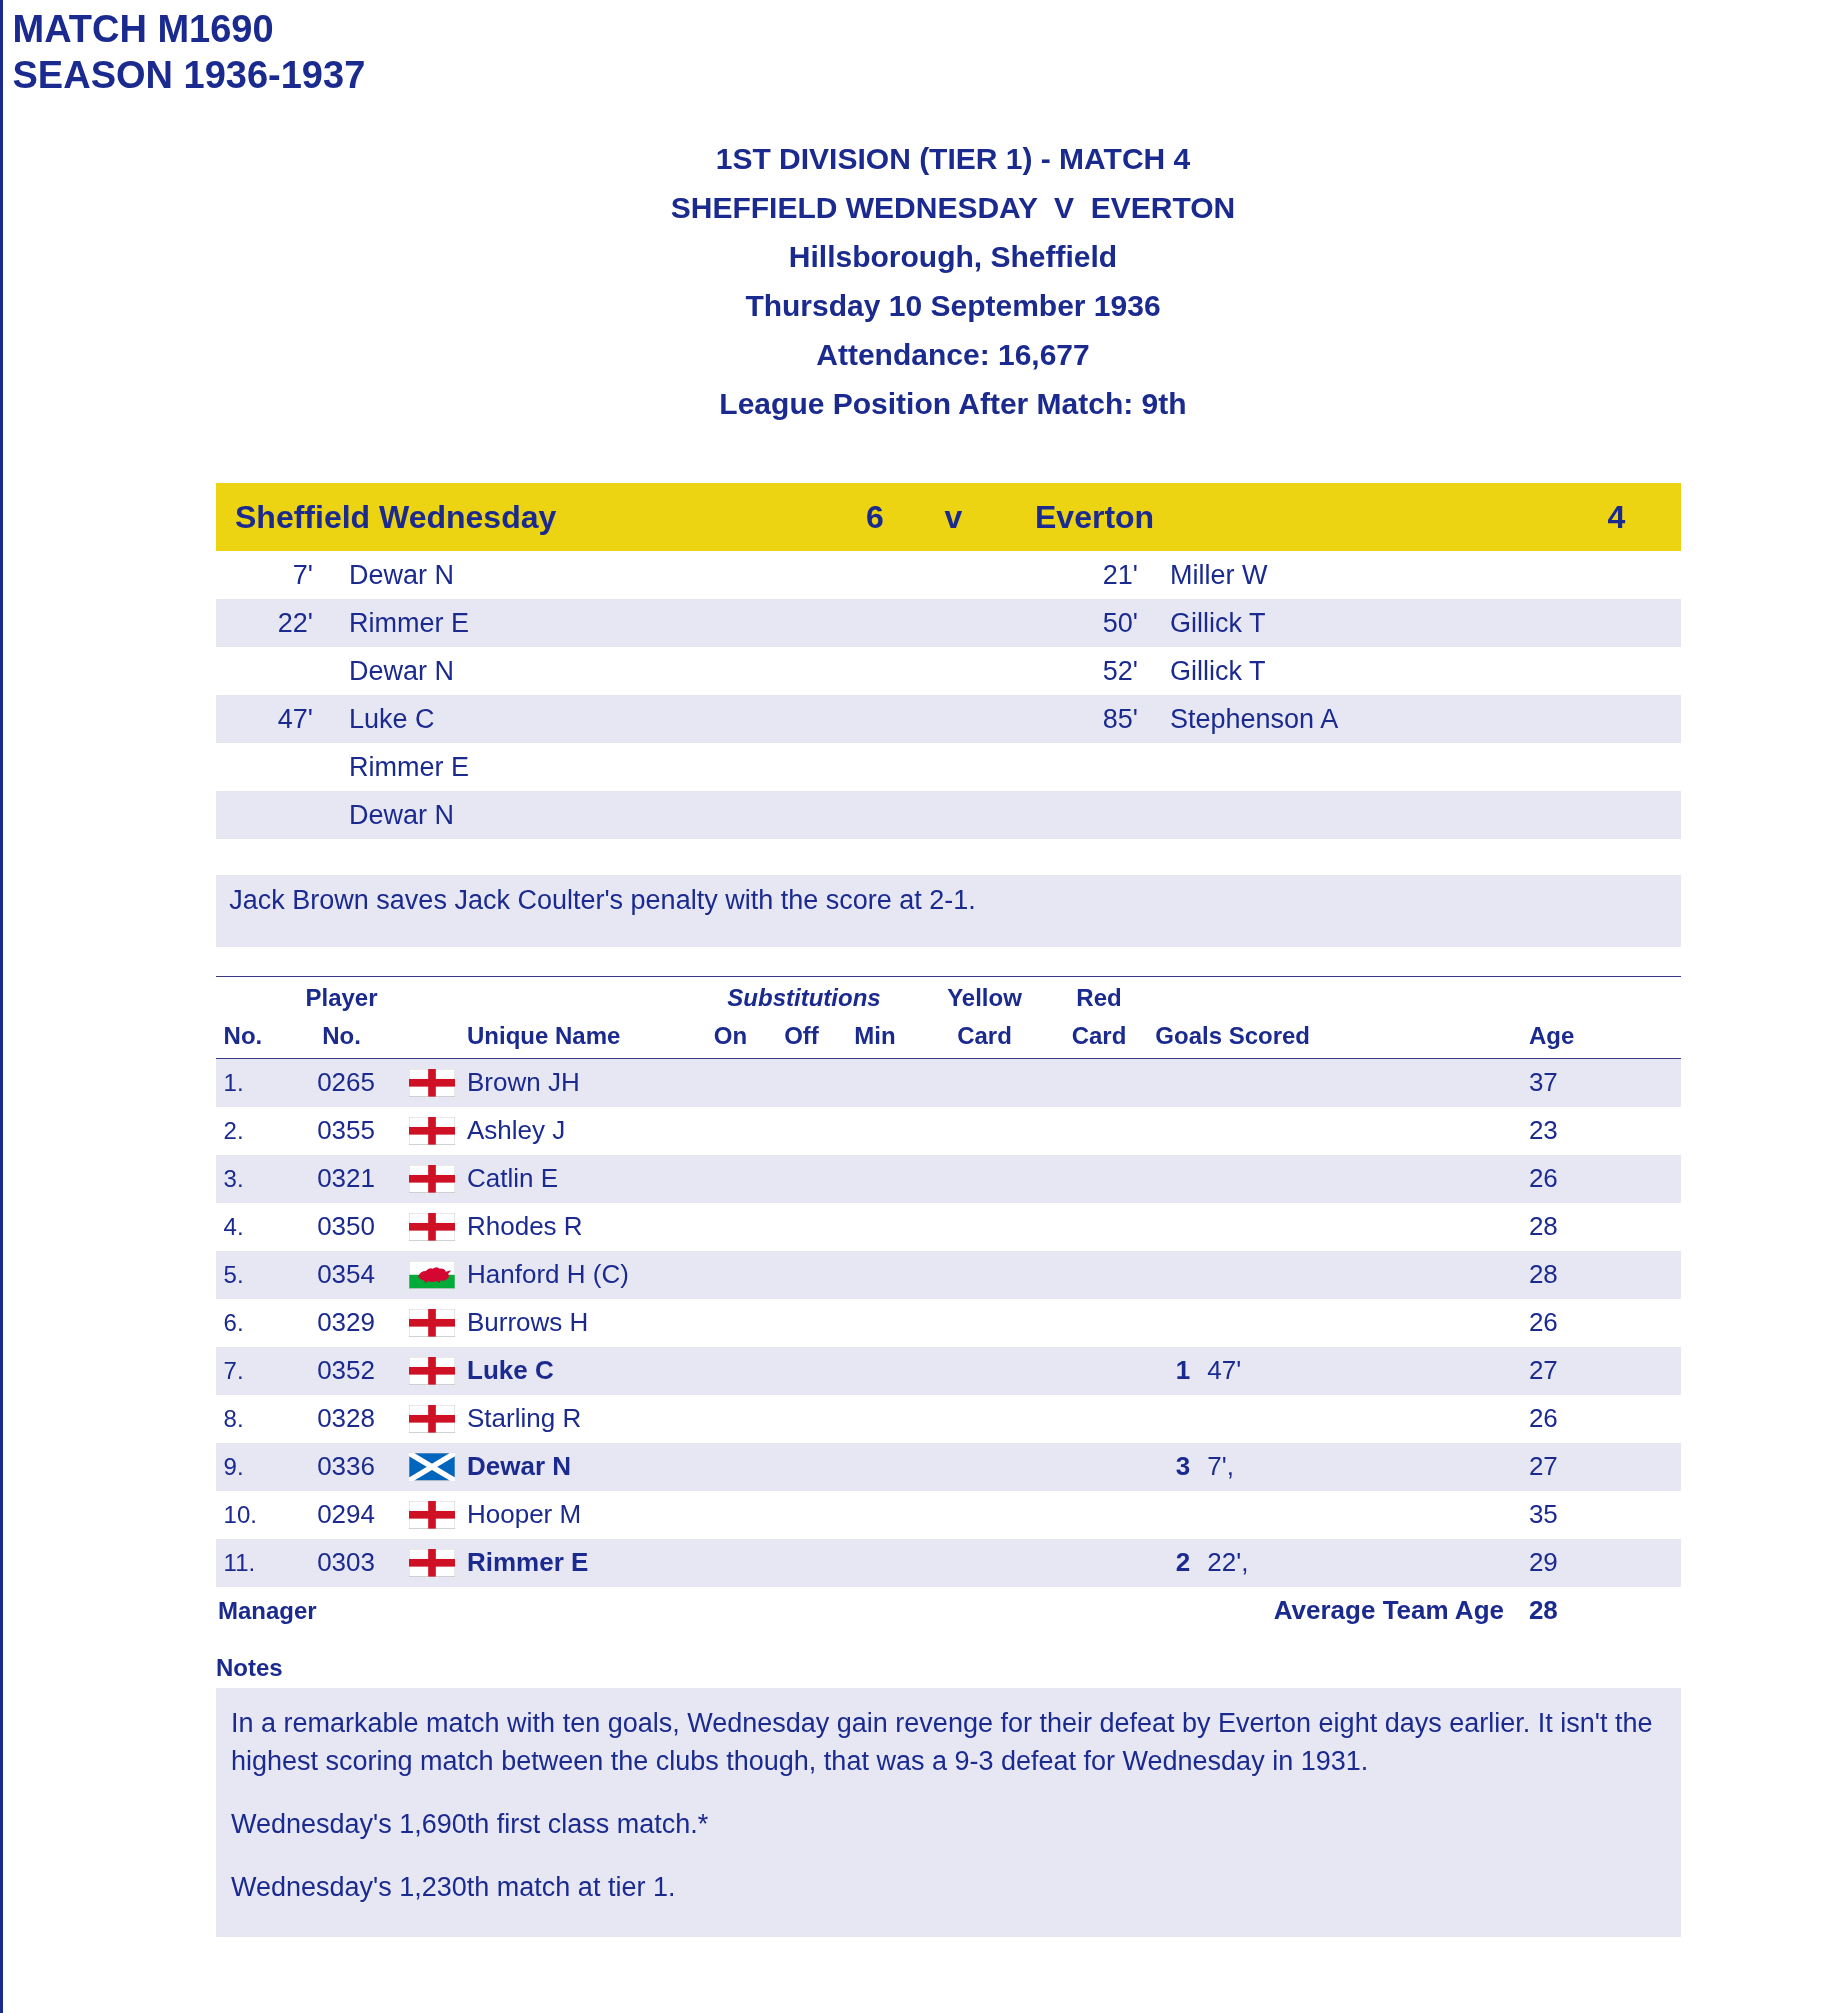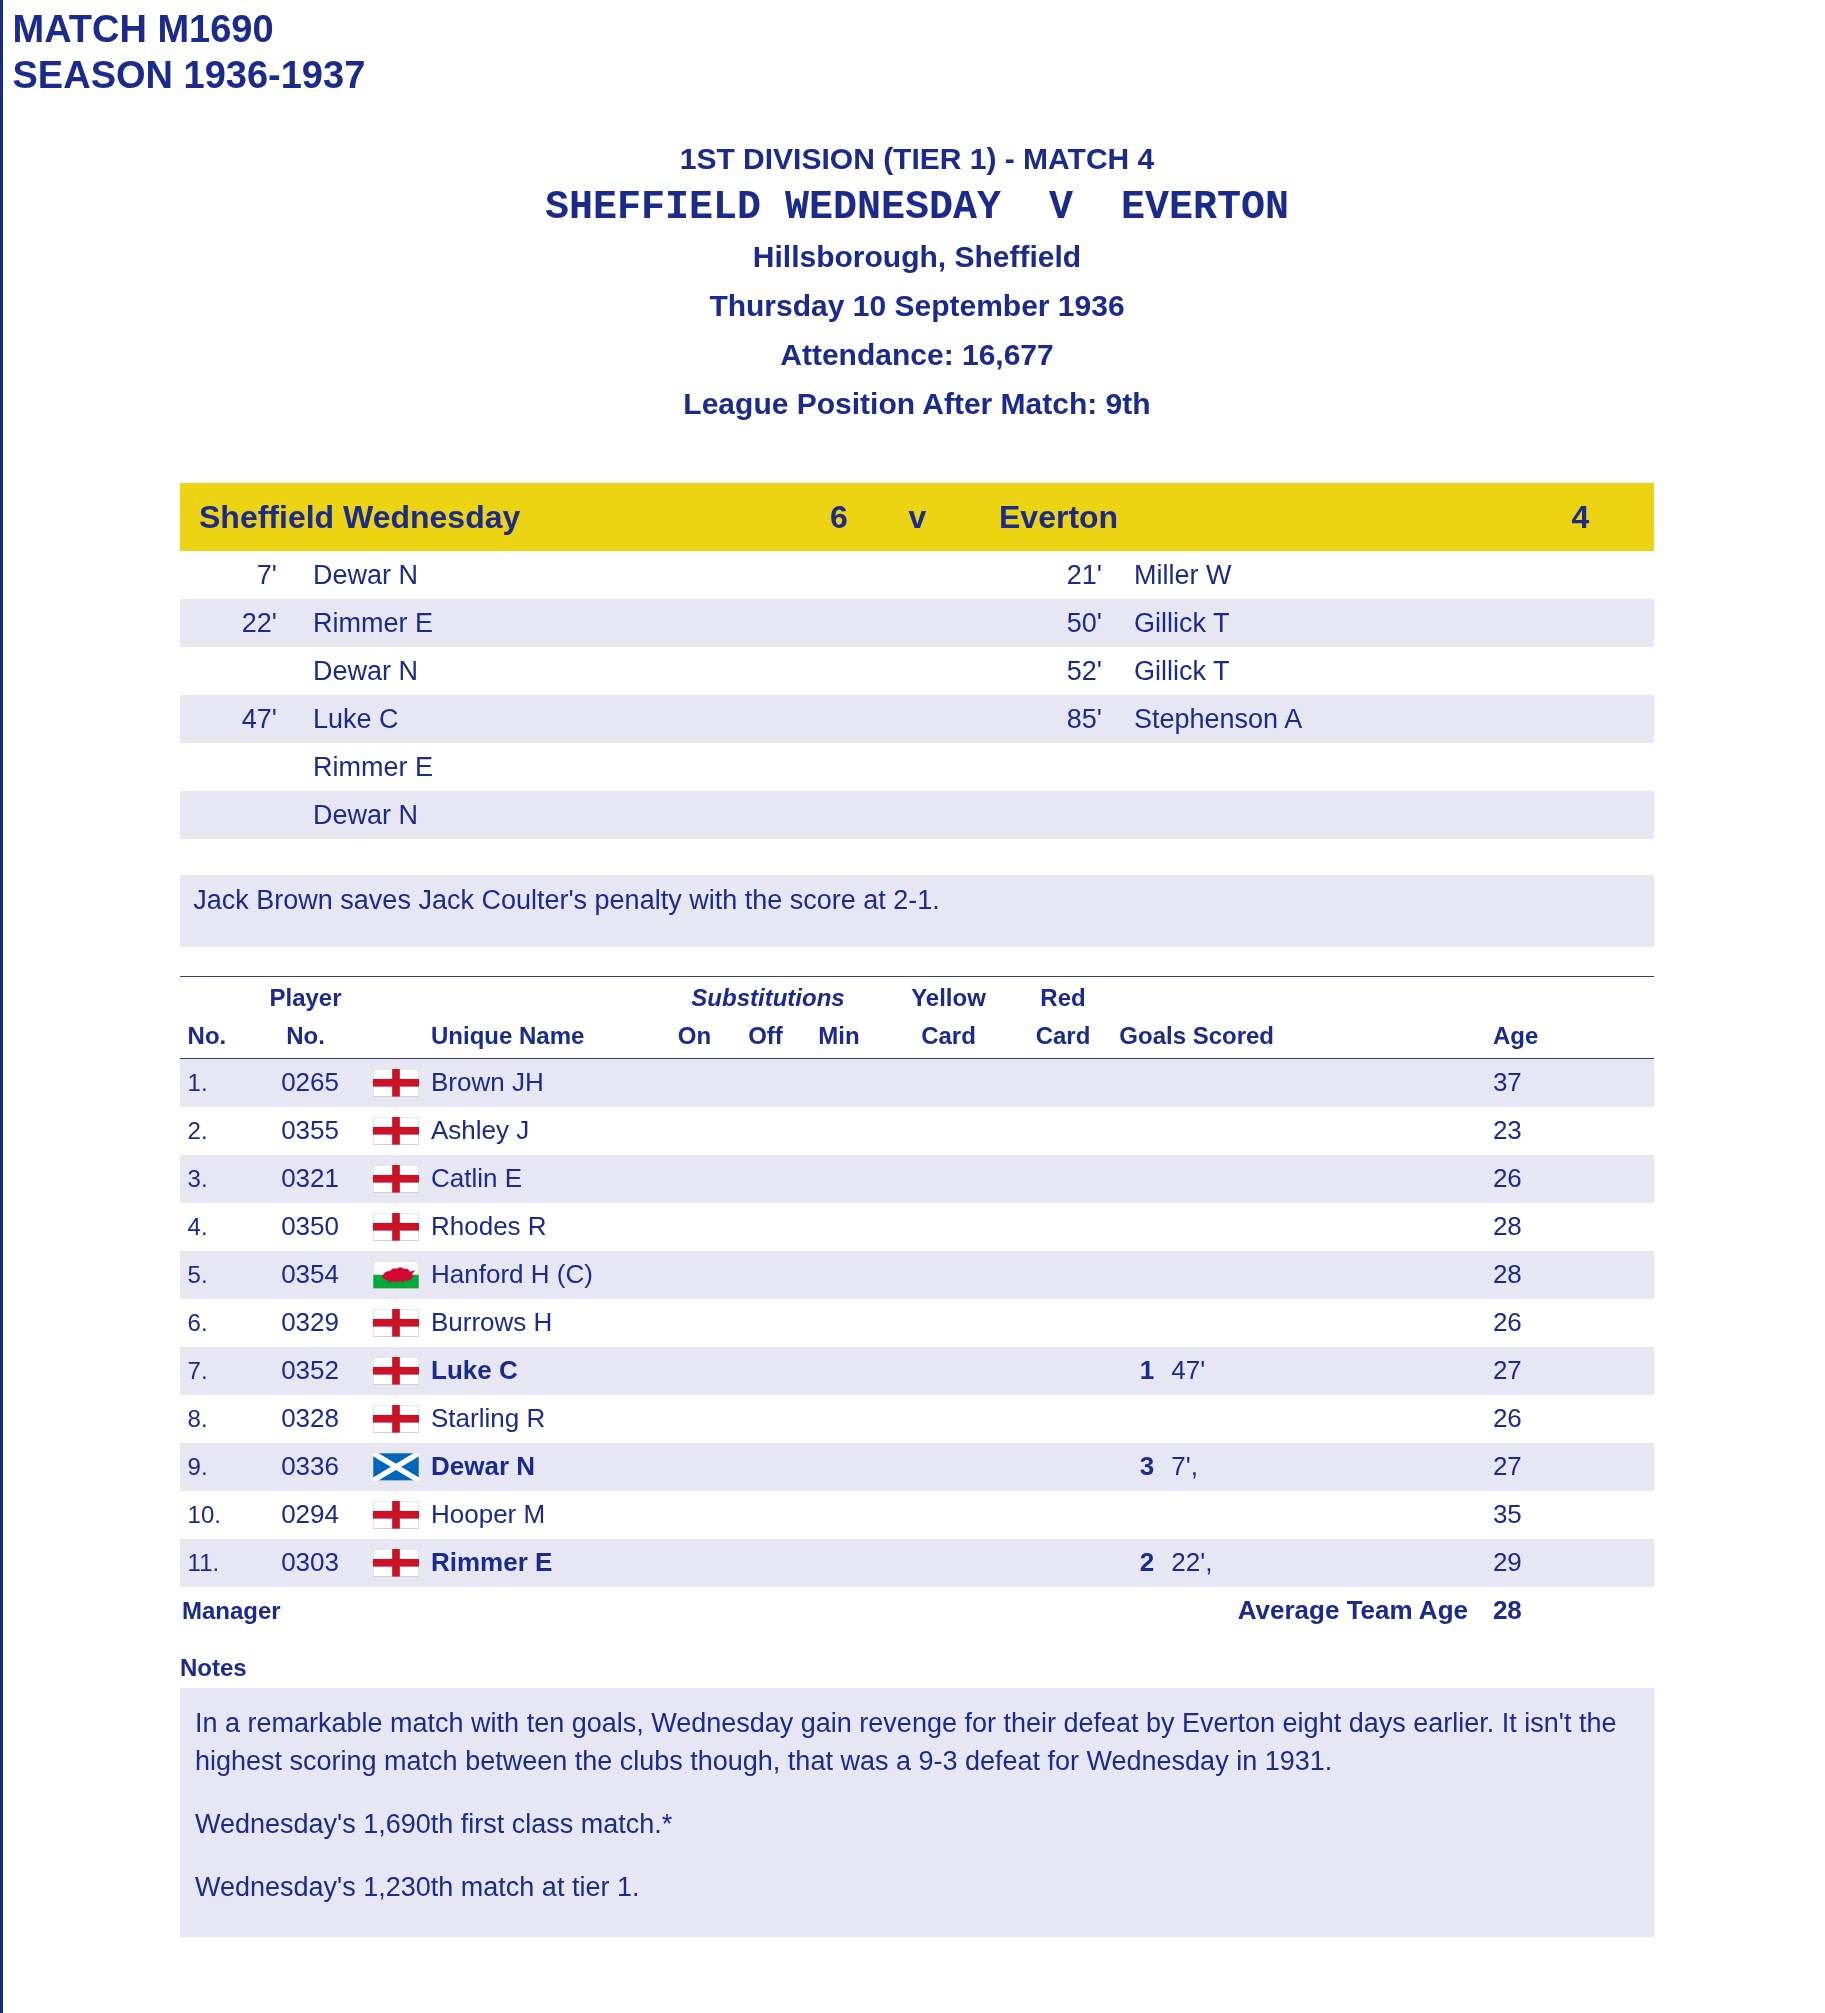--- a/index.html
+++ b/index.html
@@ -8,27 +8,27 @@
     --lavender:#e7e7f4;
     --orange:#b98304;
     --rule:#3a3a8a;
   }
   *{box-sizing:border-box;}
   body{margin:0;background:#fff;}
   .page{
     position:relative;width:1681px;height:2014px;
     border-left:3.8px solid var(--navy);
     font-family:"Liberation Sans",sans-serif;
-    color:var(--navy);overflow:hidden;background:#fff;
+    color:var(--navy);overflow:hidden;background:#fff;padding-left:36px;
   }
   .match-id{position:absolute;top:5.7px;left:9.5px;font-size:38px;font-weight:700;line-height:1.22;}
   .content{margin-left:177px;width:1474px;}
   .hdr{text-align:center;font-weight:700;padding-top:91px;margin-top:43px;}
   .hdr .line{height:49px;font-size:30px;line-height:49px;}
-  .hdr .fixture{font-size:40px;white-space:pre;font-family:Liberation Mono, monospace;}
+  .hdr .fixture{font-size:30px;white-space:pre;}
   .banner{
     margin-top:55px;height:68px;background:var(--yellow);
     display:grid;grid-template-columns:628px 62px 95px 599px 90px;
     align-items:center;font-size:32px;font-weight:700;
   }
   .banner .home-name{padding-left:19px;}
   .banner .score,.banner .vs{text-align:center;}
   .banner .away-name{padding-left:34px;}
   .banner .away-score{padding-left:7.6px;}
   .goal-row{height:48px;font-size:27px;display:grid;grid-template-columns:97px 730px 95px 552px;align-items:center;}

